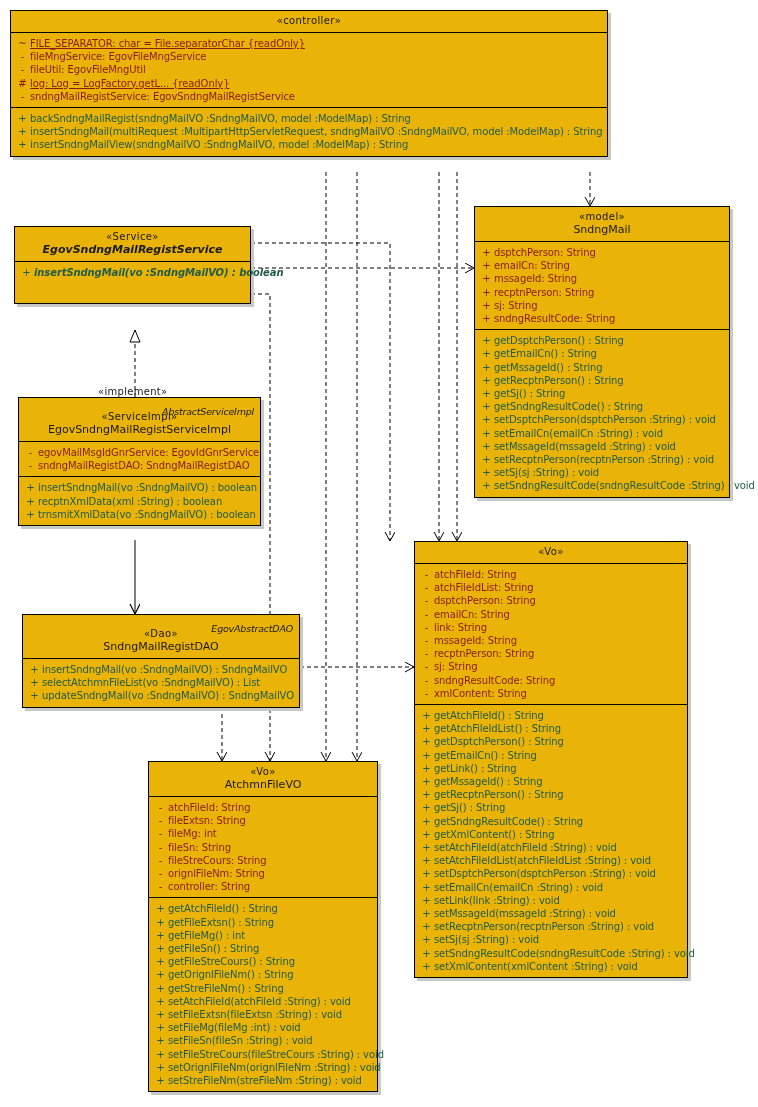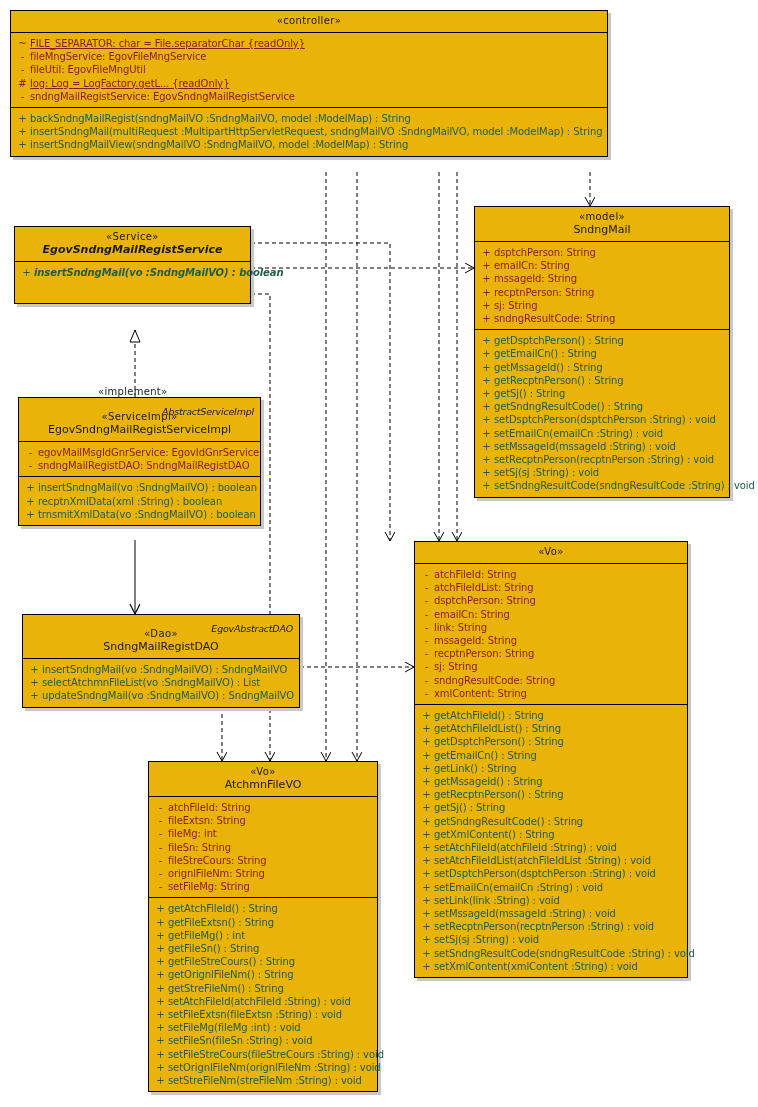--- a/index.html
+++ b/index.html
@@ -470,21 +470,21 @@
         <div class="row attr">
           <span class="vis">-</span>
           <span class="txt">fileStreCours:  String</span>
         </div>
         <div class="row attr">
           <span class="vis">-</span>
           <span class="txt">orignlFileNm:  String</span>
         </div>
         <div class="row attr">
           <span class="vis">-</span>
-          <span class="txt">setFileMg:  String</span>
+          <span class="txt">controller:  String</span>
         </div>
       </div>
     <div class="compartment last">
         <div class="row meth">
           <span class="vis">+</span>
           <span class="txt">getAtchFileId() : String</span>
         </div>
         <div class="row meth">
           <span class="vis">+</span>
           <span class="txt">getFileExtsn() : String</span>

